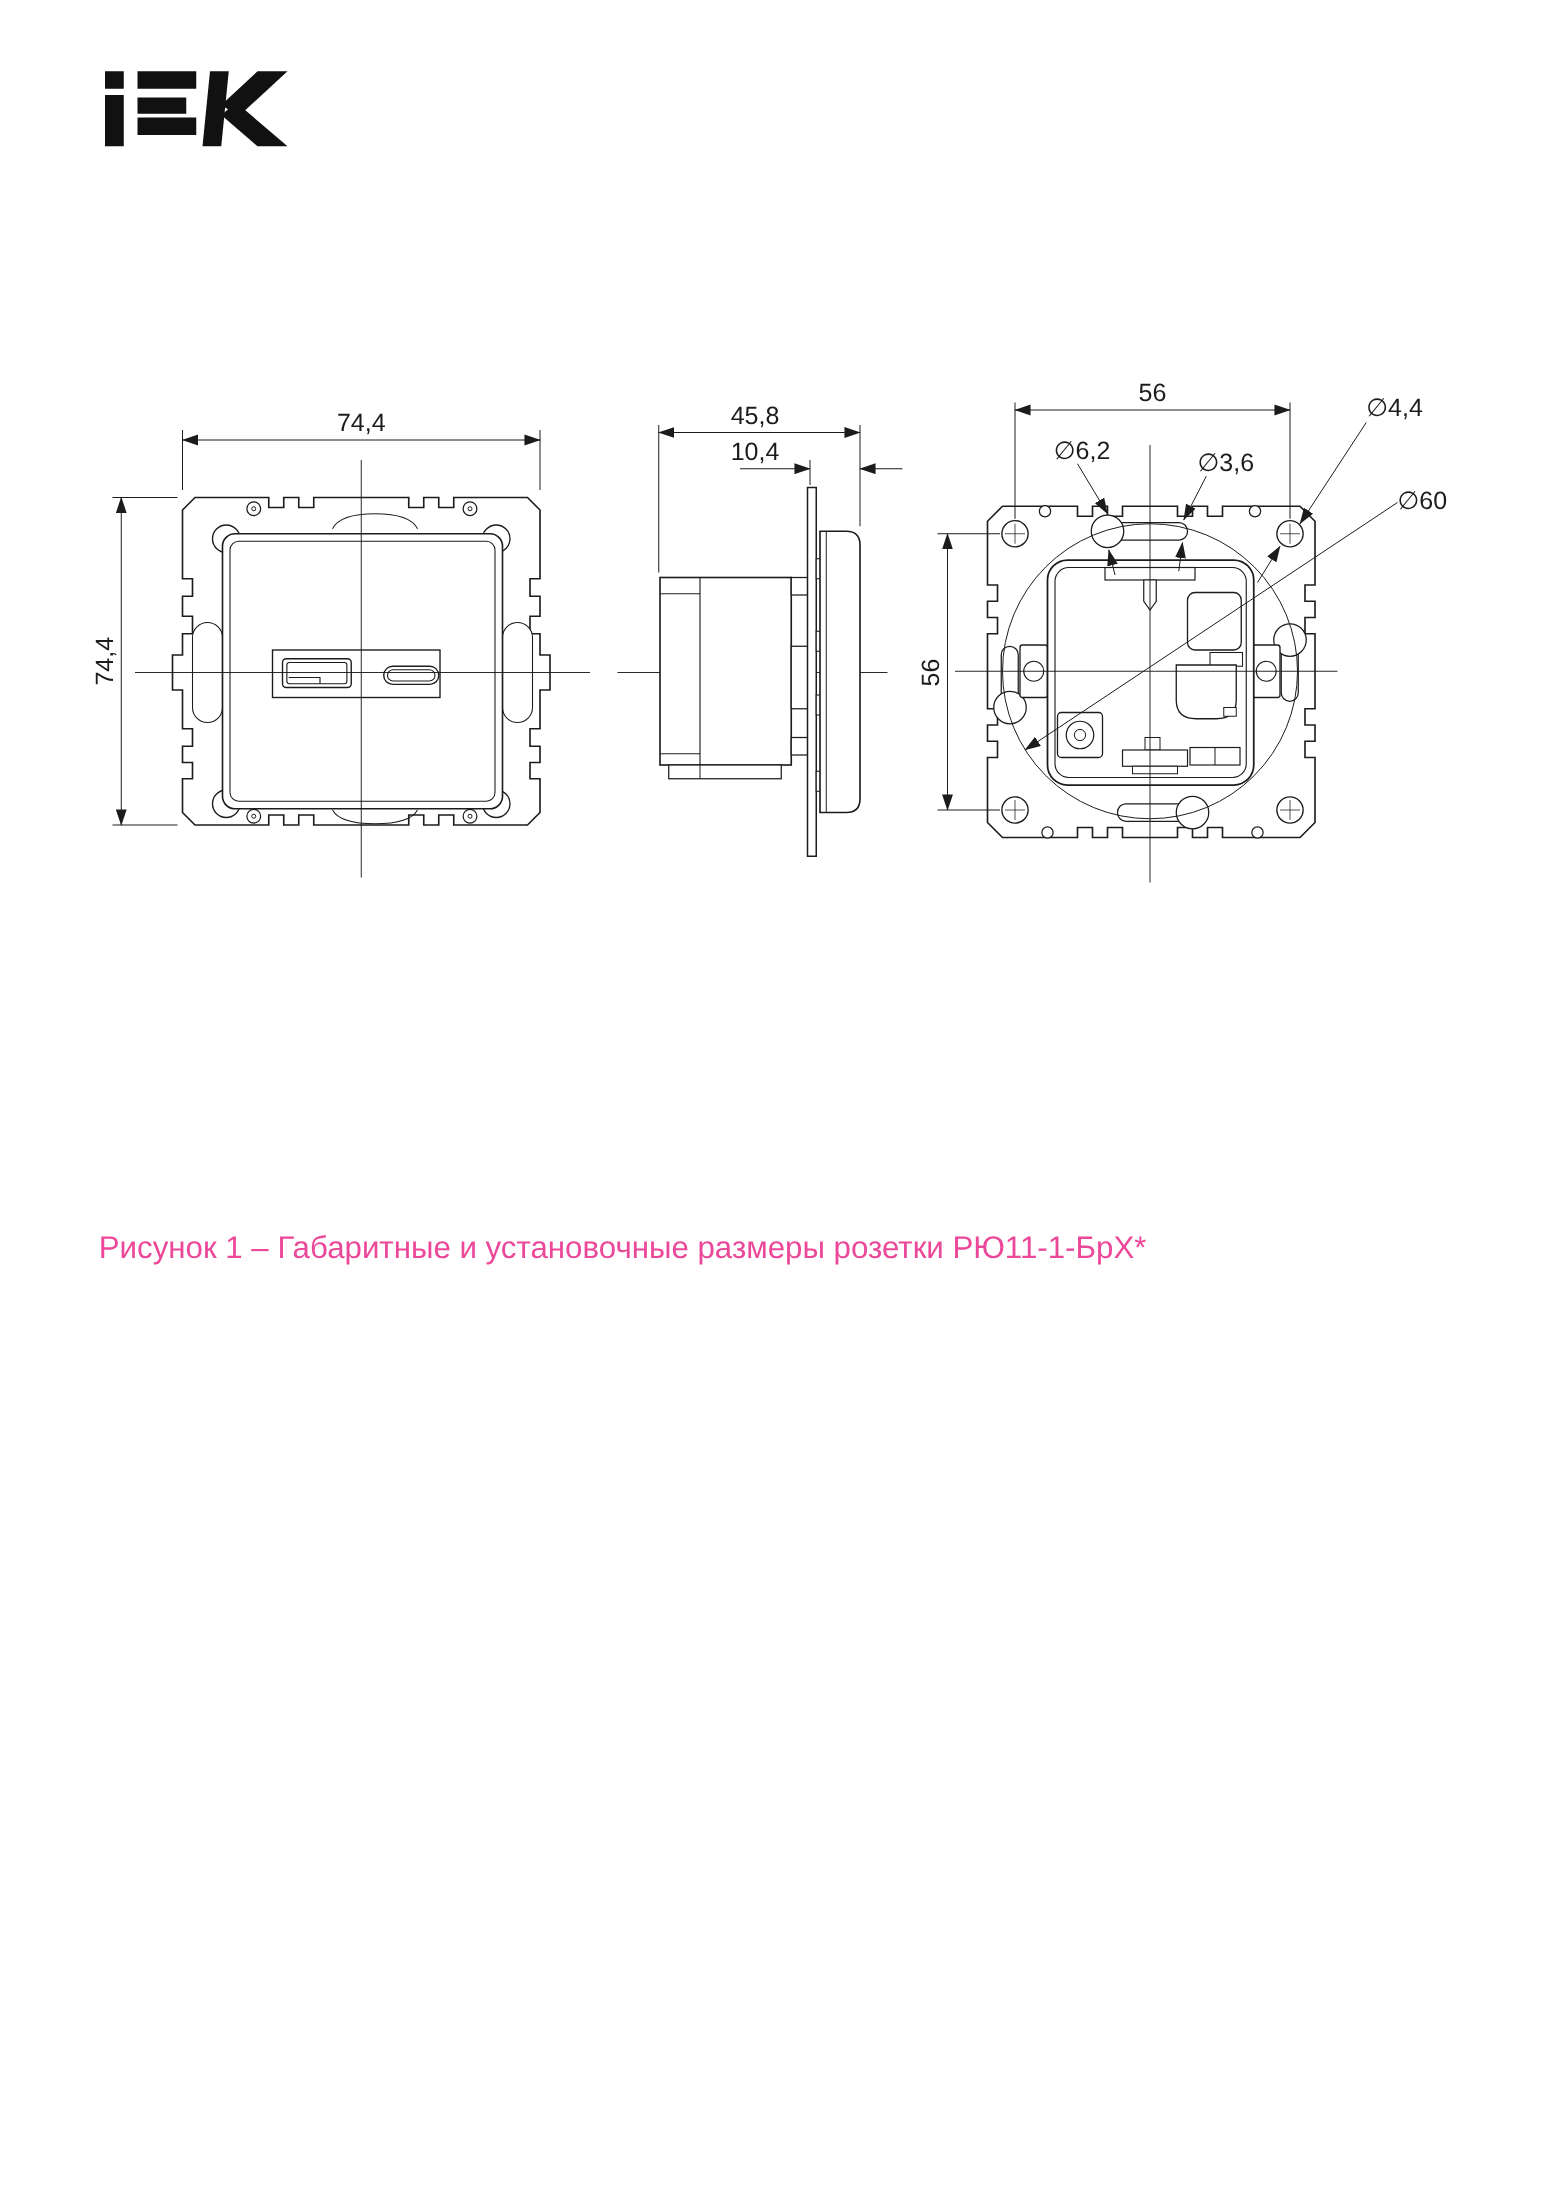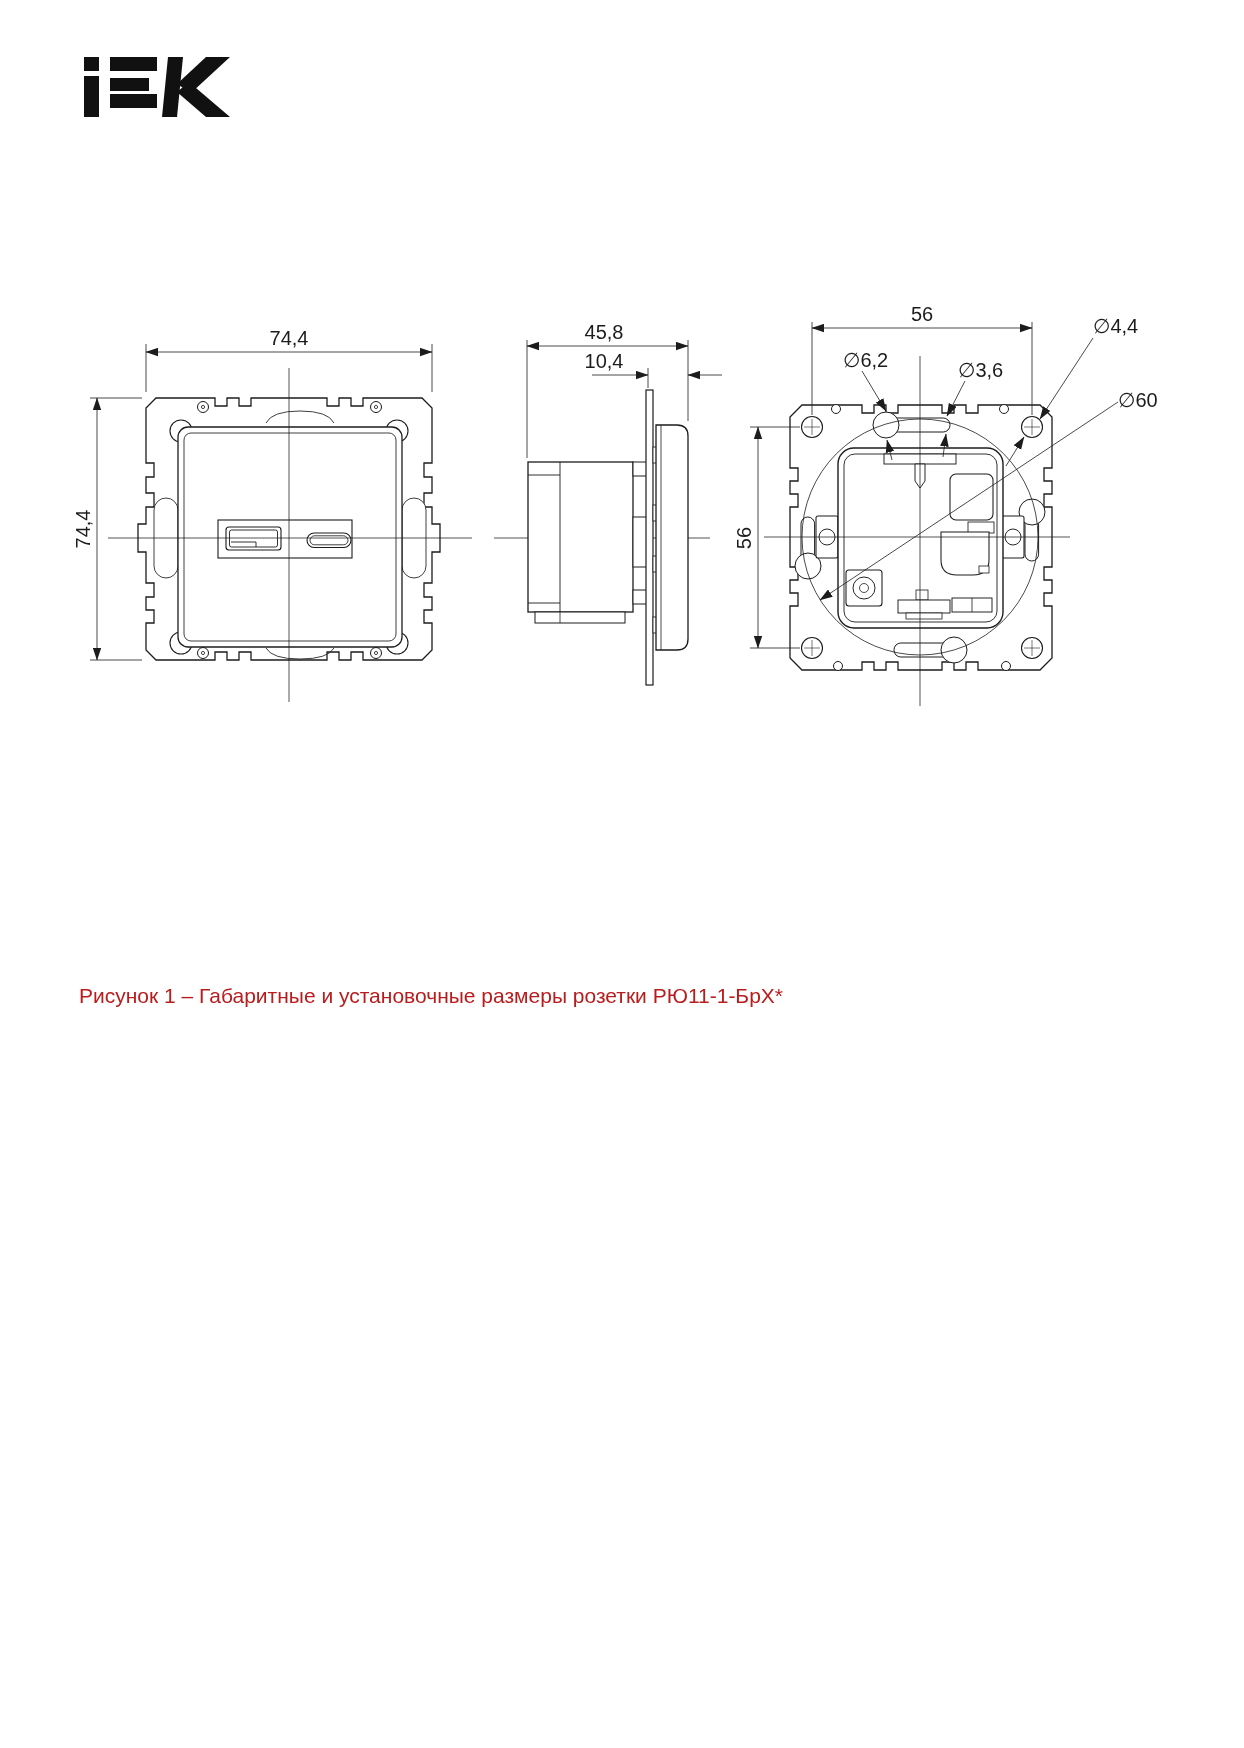--- a/index.html
+++ b/index.html
@@ -13,22 +13,22 @@
   }
   .drawing-svg{position:absolute;left:0;top:0;width:1244px;height:1748px;}
   .drawing-svg text{
     font-family:"Liberation Sans",sans-serif;
     font-size:20px;
     fill:#1c1c1c;
   }
   .caption{
     position:absolute;
     left:79px;top:984px;
-    font-size:21px;
-    color:#b91c1c;
+    font-size:25px;
+    color:#ec4899;
     white-space:nowrap;
   }
   .ln{stroke:#1c1c1c;fill:none;}
   .part{stroke:#1c1c1c;fill:#ffffff;}
   .thin{stroke-width:.85;}
   .cl{stroke:#1c1c1c;stroke-width:.75;fill:none;}
   .dim{stroke:#1c1c1c;stroke-width:.8;fill:none;}
   .logo-shape{fill:#111111;}
 </style>
 </head>

